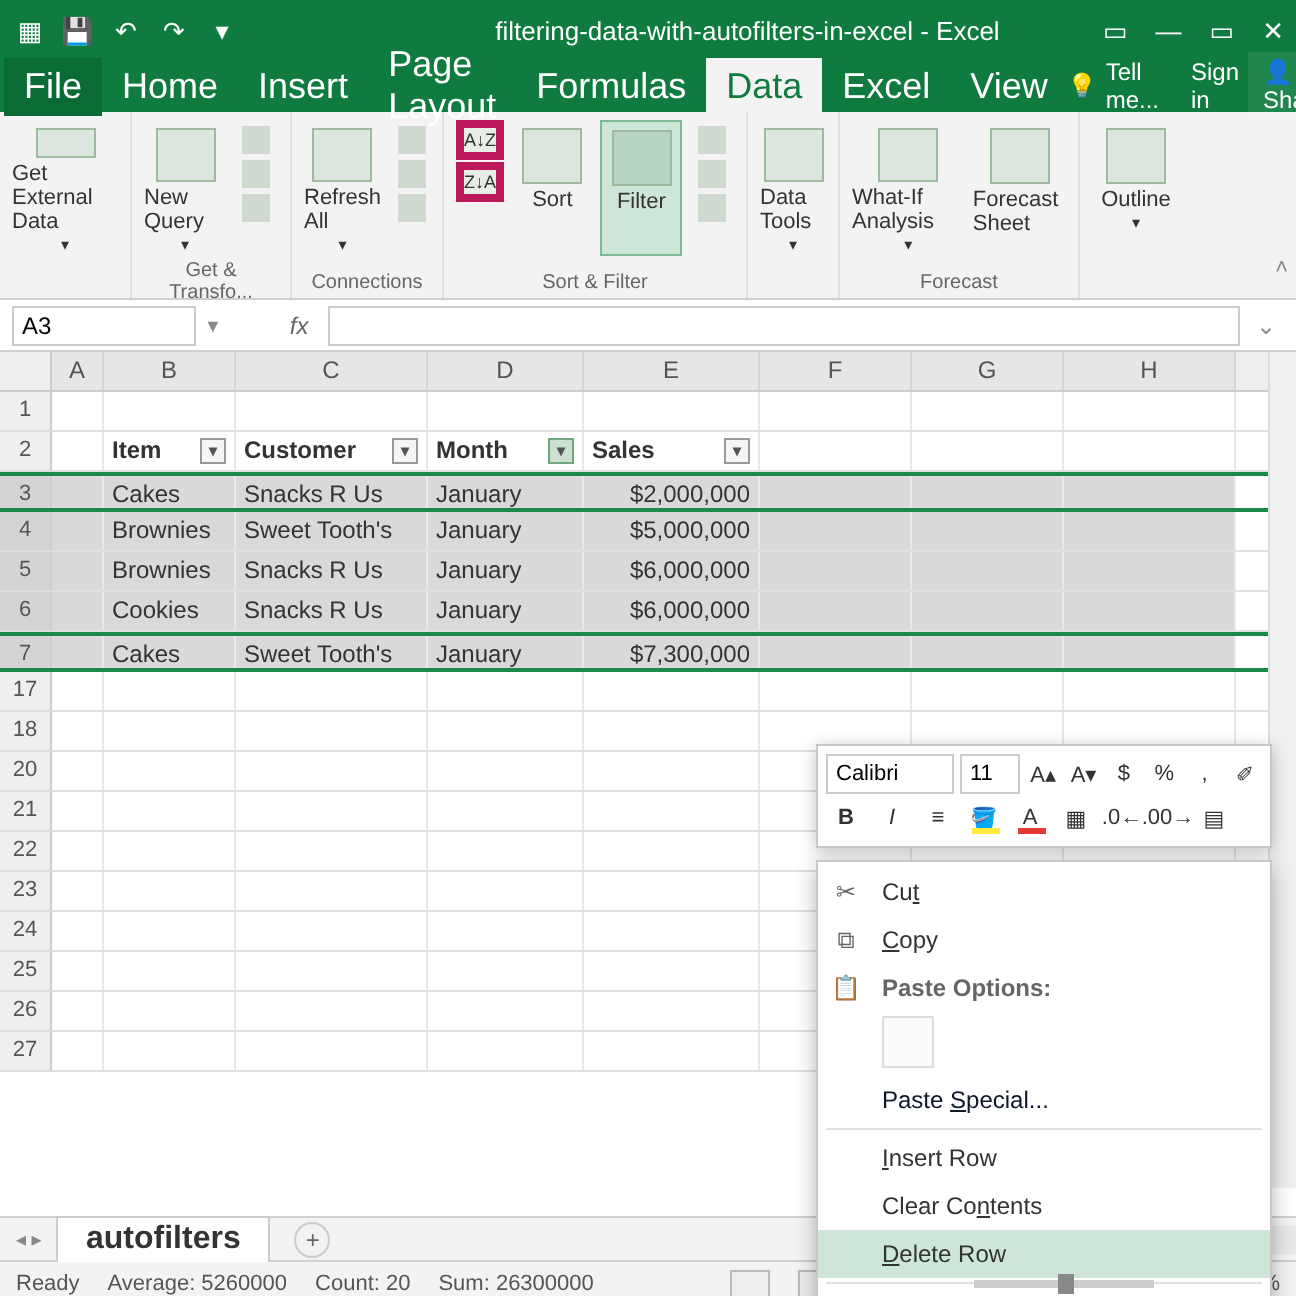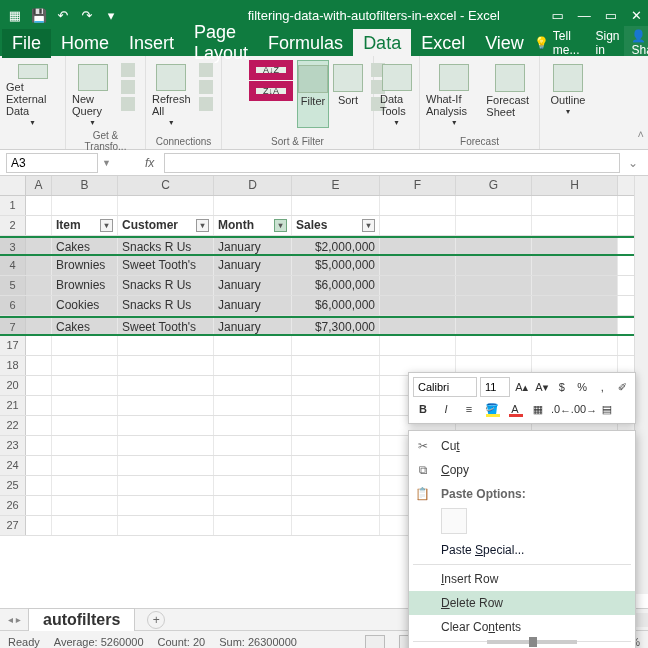--- a/index.html
+++ b/index.html
@@ -23,21 +23,21 @@
 .rgroup .gbody { flex: 1; display: flex; align-items: flex-start; gap: 4px; }
 .rgroup .glabel { text-align: center; font-size: 10px; color: #666; padding-top: 2px; }
 .bigbtn { display: flex; flex-direction: column; align-items: center; justify-content: flex-start; width: 58px; height: 68px; padding-top: 4px; gap: 2px; font-size: 11px; line-height: 1.1; }
 .bigbtn .bigico { width: 30px; height: 28px; background: #dbe7df; border: 1px solid #9fbb9f; }
 .bigbtn.sm { width: 48px; }
 .filter-active { background: #cde6d8; border: 1px solid #7fb994; }
 .smallstack { display: flex; flex-direction: column; gap: 1px; font-size: 11px; padding-top: 2px; }
 .smallstack div { padding: 1px 4px; display: flex; align-items: center; gap: 4px; }
 .mini-ico { width: 14px; height: 14px; background: #cfd9cf; display: inline-block; }
 .sorticons { display:flex; flex-direction: column; gap:1px; }
-.sorticons .si { width:44px; height:20px; background:#e7eee7; border:7px solid #be185d; font-size:9px; display:flex; align-items:center; justify-content:center;margin-left:21px; }
+.sorticons .si { width:24px; height:20px; background:#e7eee7; border:4px solid #be185d; font-size:9px; display:flex; align-items:center; justify-content:center; }
 
 .formula-bar { height: 26px; display: flex; align-items: center; border-bottom: 1px solid #d0d0d0; padding: 0 6px; gap: 4px; background: #fff; }
 .namebox { width: 92px; height: 20px; border: 1px solid #ccc; padding: 0 4px; font-size: 12px; }
 .fxlabel { font-style: italic; color: #666; padding: 0 6px; }
 .fxinput { flex: 1; height: 20px; border: 1px solid #ccc; }
 
 .grid-area { position: relative; height: 432px; background:#fff; }
 .colheads { display: flex; position: absolute; top: 0; left: 0; right: 14px; height: 20px; background: #efefef; border-bottom: 1px solid #ccc; }
 .selall { width: 26px; border-right: 1px solid #ccc; background:#efefef; }
 .ch { border-right: 1px solid #d6d6d6; text-align: center; font-size: 12px; color:#555; line-height: 19px; background:#e6e6e6; }
@@ -177,27 +177,27 @@
         </div>
       </div>
     <div class="glabel">Connections</div>
   </div>
   <div class="rgroup" style="width:152px;">
     <div class="gbody">
       <div class="sorticons">
           <div class="si">A↓Z</div>
           <div class="si">Z↓A</div>
         </div>
+      <div class="bigbtn sm">
+          <div class="bigico"></div>
+          <span>Sort</span>
+        </div>
       <div class="bigbtn sm filter-active">
           <div class="bigico" style="background:#b8d4c2;"></div>
           <span>Filter</span>
-        </div>
-      <div class="bigbtn sm">
-          <div class="bigico"></div>
-          <span>Sort</span>
         </div>
       <div class="smallstack" style="font-size:10px;">
           <div>
             <span class="mini-ico"></span>
           </div>
           <div>
             <span class="mini-ico"></span>
           </div>
           <div>
             <span class="mini-ico"></span>
@@ -507,25 +507,25 @@
     <div class="paste-opts">
         <div class="pob"></div>
       </div>
     <div class="mi disabled">
         <span>Paste <u class="ak">S</u>pecial...</span>
       </div>
     <div class="sep"></div>
     <div class="mi">
         <span><u class="ak">I</u>nsert Row</span>
       </div>
+    <div class="mi">
+        <span>Clear Co<u class="ak">n</u>tents</span>
+      </div>
     <div class="mi hover">
         <span><u class="ak">D</u>elete Row</span>
-      </div>
-    <div class="mi">
-        <span>Clear Co<u class="ak">n</u>tents</span>
       </div>
     <div class="sep"></div>
     <div class="mi"></div>
 
   </div>
 </div>
 
 <div class="tabs">
   <span style="position:absolute; left:8px; font-size:10px; color:#888;">◂ ▸</span>
   <div class="sheet">autofilters</div>

